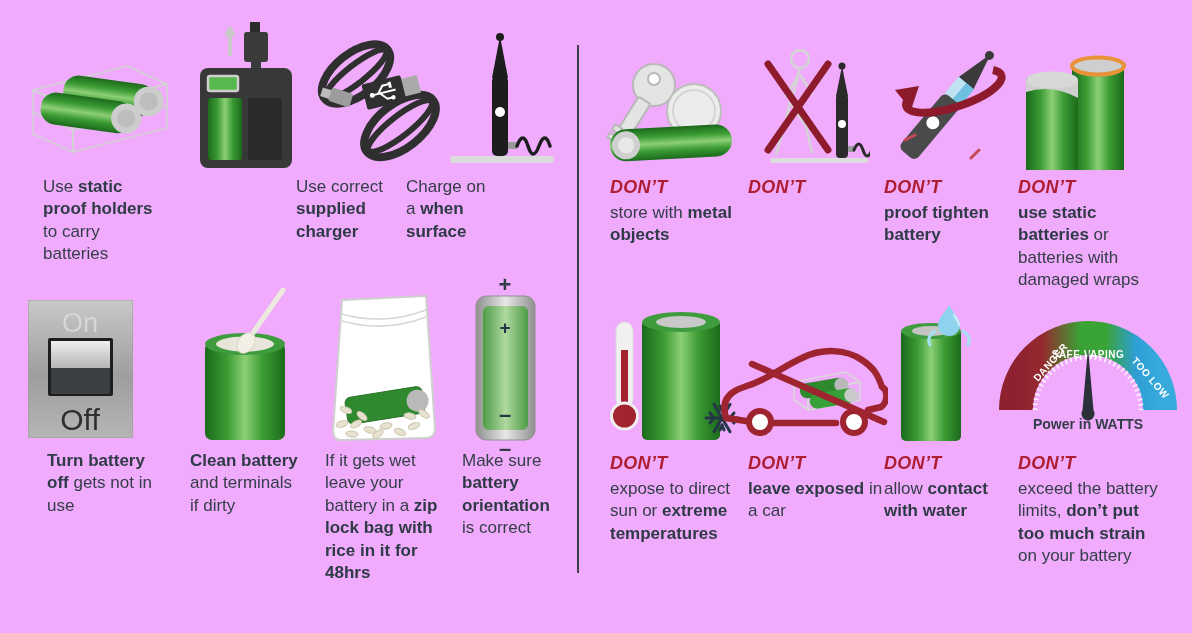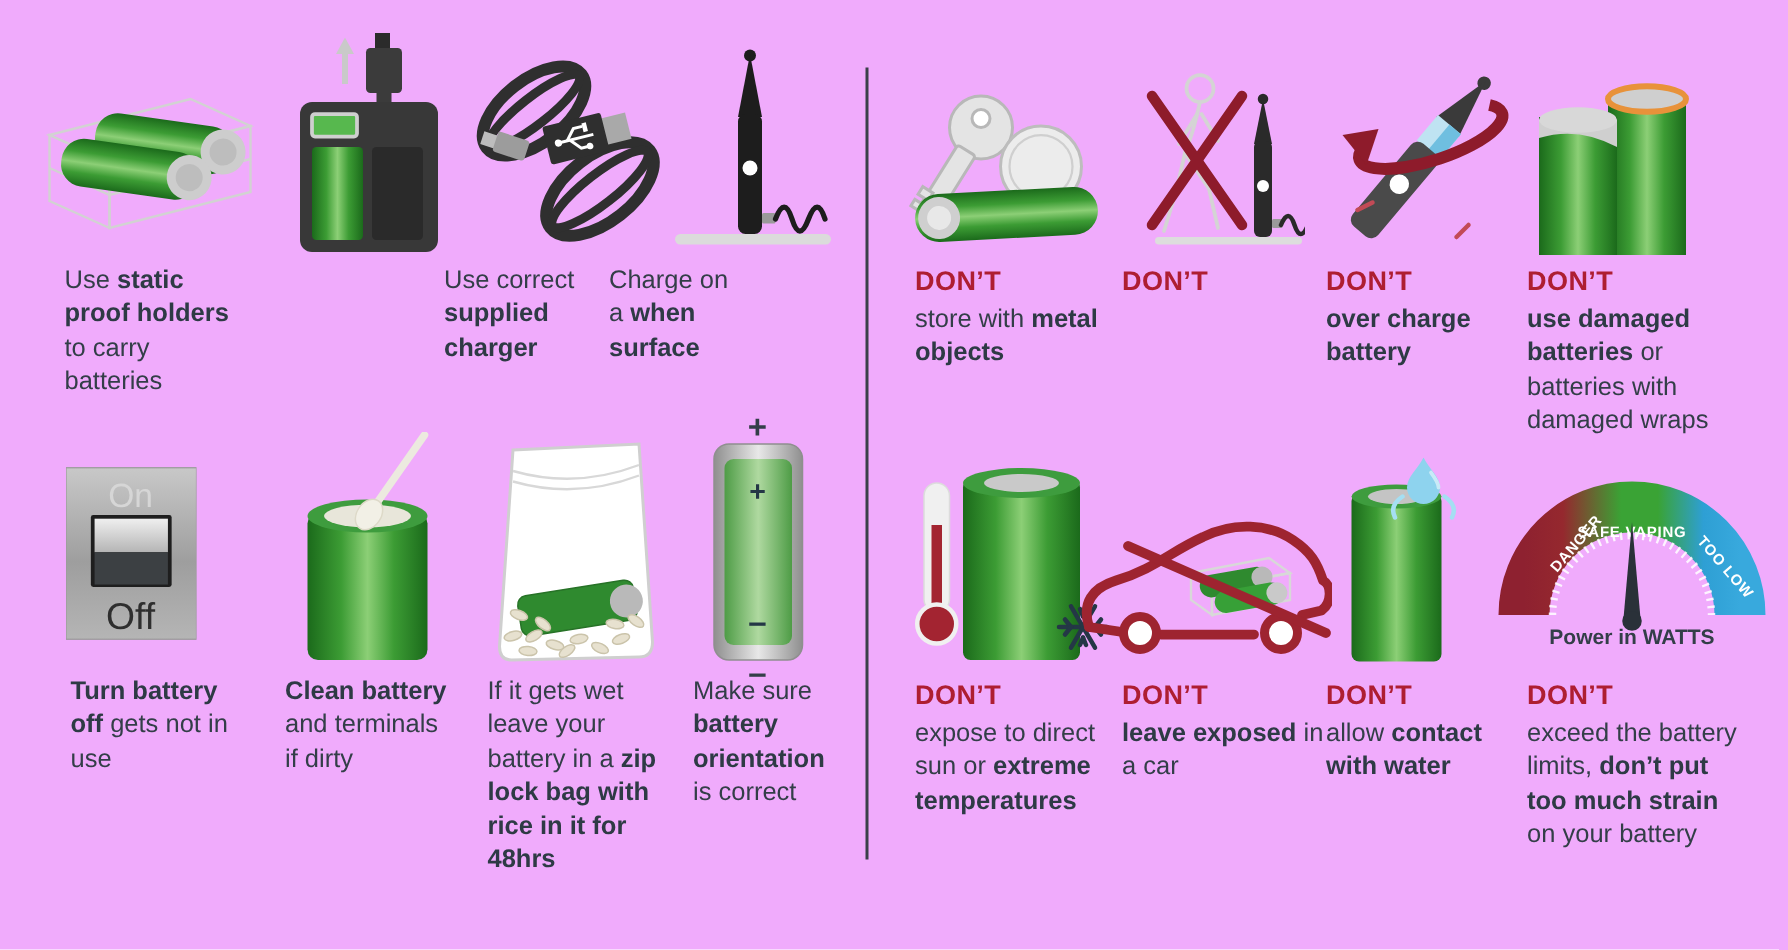--- a/index.html
+++ b/index.html
@@ -2,21 +2,21 @@
 <html><head>
 <meta charset="utf-8">
 <style>
   html,body{margin:0;padding:0;background:#fff;}
   #page{position:relative;width:1192px;height:633px;background:#f0abfc;overflow:hidden;
         font-family:"Liberation Sans",sans-serif;color:#333E48;}
   .icon{position:absolute;}
   .icon svg{display:block;width:100%;height:100%;}
   .cap{position:absolute;font-size:17px;line-height:1.32;color:#333E48;}
   .cap b{font-weight:700;color:#2E3A45;}
-  .dont-label{display:block;color:#AE1E32;font-weight:700;font-size:18px;letter-spacing:.3px;margin-bottom:2px;}
+  .dont-label{display:block;color:#AE1E32;font-weight:700;font-size:18px;letter-spacing:.3px;margin-bottom:2px;font-style:italic;}
   .divider{position:absolute;left:577px;top:45px;width:2px;height:528px;background:#3A4049;}
   svg text{font-family:"Liberation Sans",sans-serif;}
 </style>
 </head>
 <body>
 
 <div id="page">
 
   <svg width="0" height="0" style="position:absolute" aria-hidden="true">
     <defs>
@@ -210,38 +210,38 @@
       </g>
       <polygon points="20,50 44,46 36,70" fill="#8E1B2B"></polygon>
       <g stroke="#C24A56" stroke-width="3" stroke-linecap="round">
         <line x1="30" y1="100" x2="40" y2="95"></line>
           <line x1="96" y1="118" x2="104" y2="110"></line>
       </g>
     </svg>
   </div>
   <div class="cap" style="left:884px;top:176px;width:118px">
     <span class="dont-label">DON’T</span>
-    <span><b>over charge battery</b></span>
+    <span><b>proof tighten battery</b></span>
   </div>
 
   <div class="icon" style="left:1018px;top:50px;width:115px;height:120px">
     <svg viewBox="0 0 115 120">
       <rect x="54" y="14" width="52" height="106" fill="url(#gGreenH)"></rect>
       <ellipse cx="80" cy="16" rx="26" ry="8.5" fill="#CFCFCF" stroke="#E8923A" stroke-width="4"></ellipse>
       <rect x="8" y="28" width="52" height="92" fill="url(#gGreenH)"></rect>
       <path d="M8,30 Q34,20 60,30 L60,48 Q34,34 8,42 Z" fill="#CFCFCF"></path>
       <ellipse cx="34" cy="30" rx="26" ry="8.5" fill="#D8D8D8"></ellipse>
     </svg>
   </div>
   <div class="cap" style="left:1018px;top:176px;width:130px">
     <span class="dont-label">DON’T</span>
-    <span><b>use damaged batteries</b><span> or batteries with damaged wraps</span></span>
-  </div>
-
-  <div class="icon" style="left:44px;top:300px;width:87px;height:138px">
+    <span><b>use static batteries</b><span> or batteries with damaged wraps</span></span>
+  </div>
+
+  <div class="icon" style="left:28px;top:300px;width:105px;height:138px">
     <svg viewBox="0 0 105 138">
       <rect x="0" y="0" width="105" height="138" fill="url(#gPlate)" stroke="#9A9A9A"></rect>
       <text x="52" y="32" text-anchor="middle" font-size="27" fill="#D6D6D6">On</text>
       <rect x="20" y="38" width="65" height="58" fill="#1E1E1E" rx="2"></rect>
       <rect x="23" y="41" width="59" height="27" fill="url(#gRockTop)"></rect>
       <rect x="23" y="68" width="59" height="26" fill="#3C4043"></rect>
       <text x="52" y="130" text-anchor="middle" font-size="30" fill="#2E2E2E">Off</text>
     </svg>
   </div>
   <div class="cap" style="left:47px;top:450px;width:118px"><b>Turn battery off</b><span> gets not in use</span></div>

